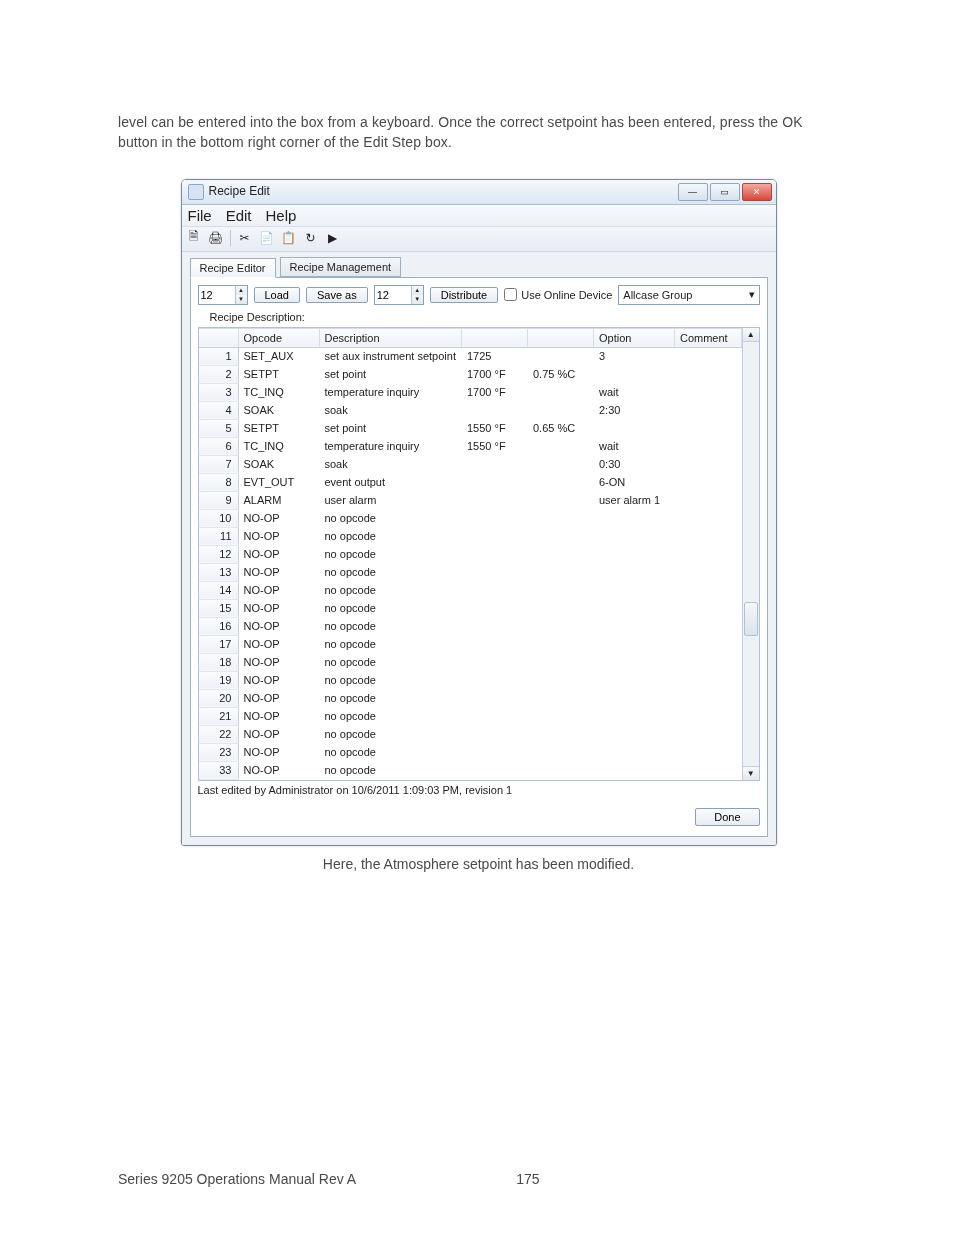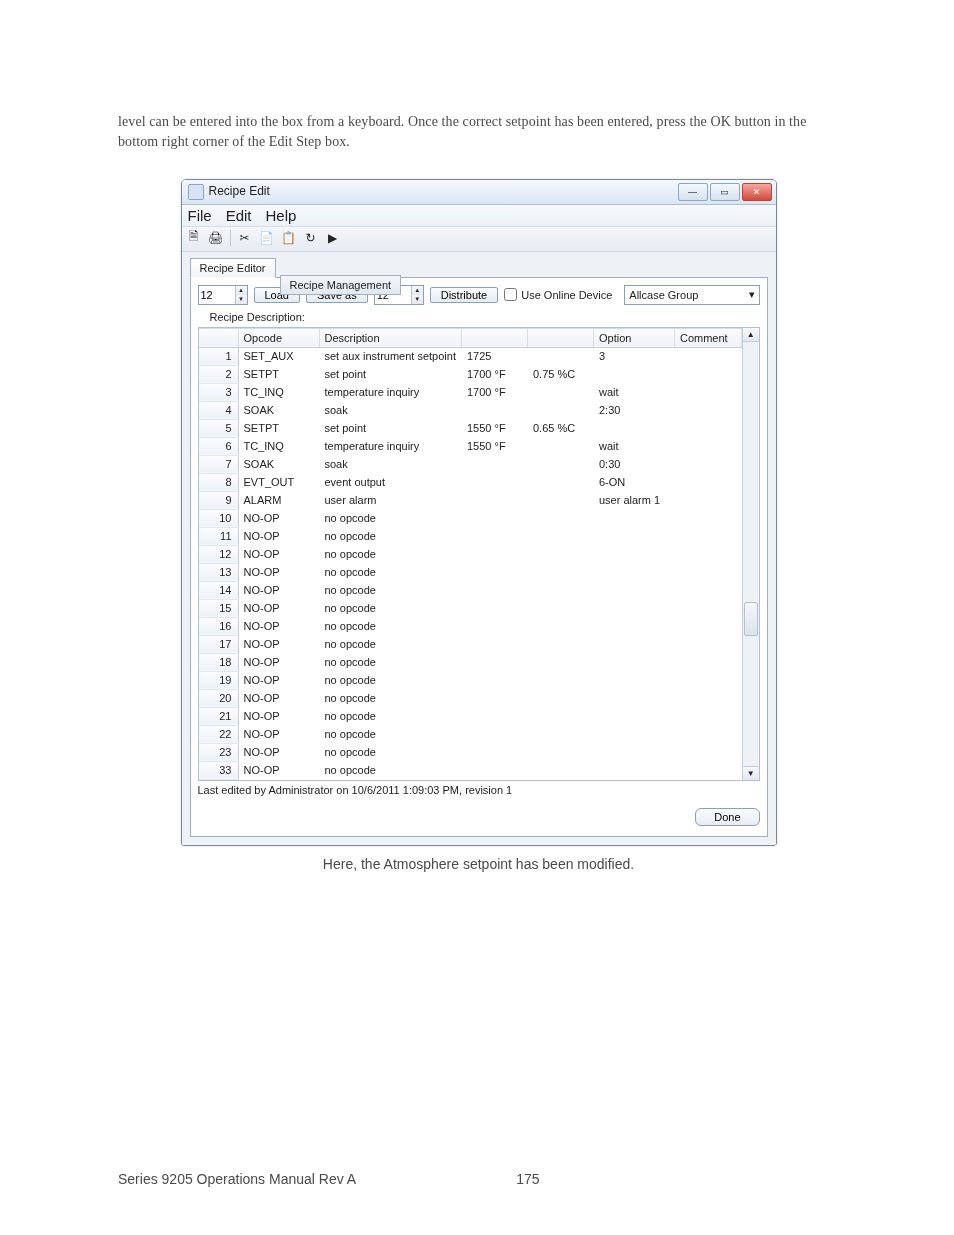--- a/index.html
+++ b/index.html
@@ -16,21 +16,20 @@
     position: relative;
     box-sizing: border-box;
     padding: 112px 115px 0 118px;
   }
   .body-text {
     font-size: 14px;
     color: #4a4a4a;
     line-height: 1.45;
     margin-bottom: 26px;
     letter-spacing: 0.1px;
-    font-family: Liberation Serif, serif;
   }
   .window {
     width: 594px;
     margin: 0 auto;
     border: 1px solid #7a8a9a;
     border-radius: 5px 5px 3px 3px;
     overflow: hidden;
     box-shadow: 0 0 3px rgba(0,0,0,0.15);
   }
   .titlebar {
@@ -87,21 +86,21 @@
     padding:3px 9px 3px 9px;
     border:1px solid #9fb0c2;
     background: linear-gradient(#fff,#f0f4f8);
     position:relative;
     top:1px;
     border-bottom:1px solid #fff;
   }
   .tab.inactive {
     background: linear-gradient(#f4f6fa,#e2e8ef);
     border-bottom:1px solid #9fb0c2;
-    top:18px;
+    top:0;
   }
   .panel {
     border:1px solid #9fb0c2;
     background:#fff;
     padding:7px 7px 10px 7px;
   }
   .row1 {
     display:flex; align-items:center; gap:6px;
     margin-bottom:6px;
     font-size:11px;
@@ -127,21 +126,20 @@
   .combo {
     flex:1;
     border:1px solid #8aa0b6;
     height:18px;
     display:flex; align-items:center;
     padding:0 4px;
     font-size:11px;
     justify-content:space-between;
     background:#fff;
     min-width:120px;
-    margin-left:6px;
   }
   .desc-row { font-size:11px; margin:4px 0 4px 0; display:flex; align-items:center; gap:4px;padding-left:12px;}
   .grid {
     border:1px solid #b4c0cd;
     position:relative;
   }
   .grid table {
     width:100%;
     border-collapse:collapse;
     font-size:11px;
@@ -524,21 +522,21 @@
               <div class="arrow">▲</div>
               <div class="thumb"></div>
               <div class="arrow bot">▼</div>
             </div>
           </div>
         </div>
 
         <div class="footnote">Last edited by Administrator on 10/6/2011 1:09:03 PM, revision 1</div>
 
         <div class="done-row">
-          <button class="btn" style="padding:2px 18px;border-radius:6px;">Done</button>
+          <button class="btn" style="padding:2px 18px;">Done</button>
         </div>
       </div>
     </div>
   </div>
 
   <div class="caption">Here, the Atmosphere setpoint has been modified.</div>
 
   <div class="page-footer">
     <span>Series 9205 Operations Manual Rev A</span>
     <span class="page-num">175</span>

